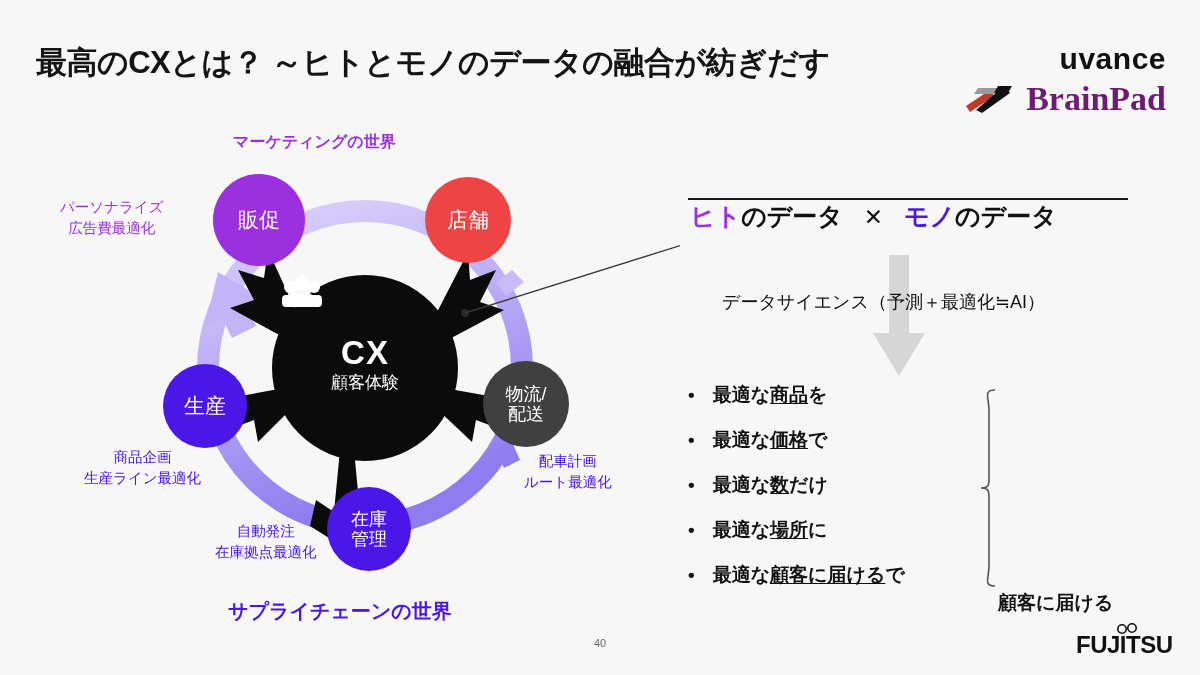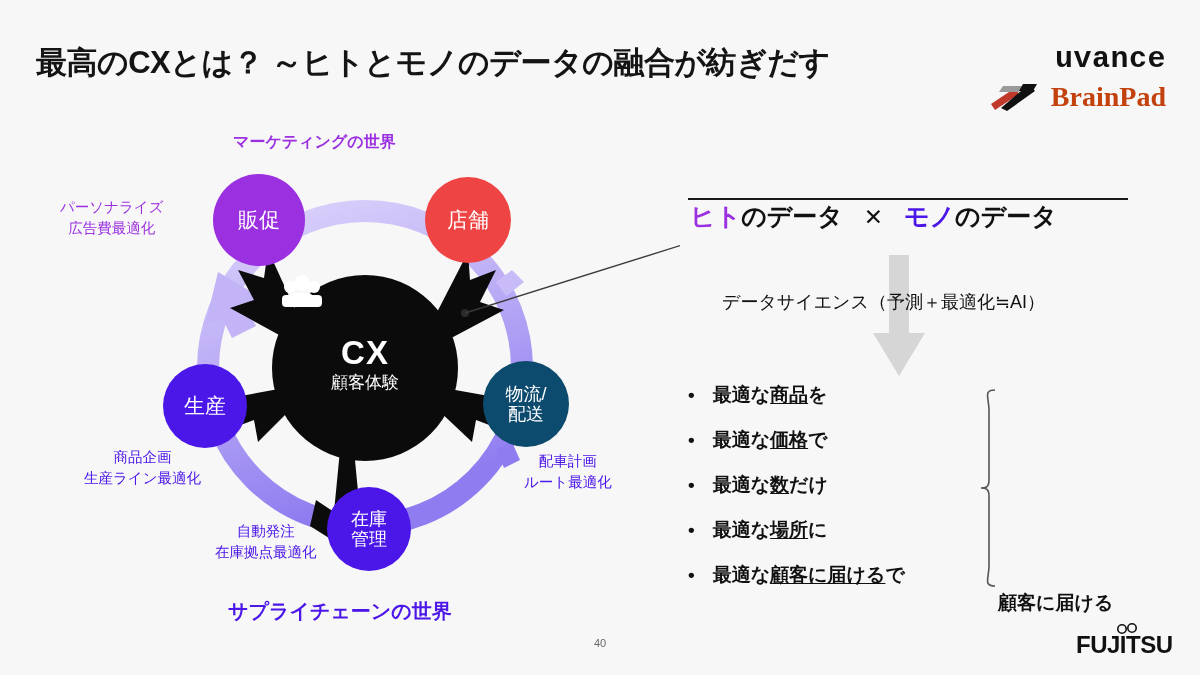--- a/index.html
+++ b/index.html
@@ -13,30 +13,30 @@
 
   
   .title{
     position:absolute;left:36px;top:42px;
     font-size:31px;font-weight:bold;color:#141414;
     letter-spacing:-0.5px;white-space:nowrap;
   }
   .logo-uvance{
     position:absolute;right:34px;top:44px;
     font-size:30px;font-weight:bold;color:#111;
-    letter-spacing:0.5px;line-height:1;font-family:Liberation Mono, monospace;
+    letter-spacing:0.5px;line-height:1;
   }
   .logo-brainpad{
     position:absolute;right:34px;top:82px;
     display:flex;align-items:center;gap:6px;
   }
   .bp-mark{position:relative;width:56px;height:30px;}
   .bp-text{
     font-family:"Liberation Serif","DejaVu Serif",serif;
-    font-size:28px;font-weight:bold;color:#c2410c;line-height:1;
+    font-size:34px;font-weight:bold;color:#701a75;line-height:1;
   }
 
   
   .diagram{position:absolute;left:0;top:120px;width:680px;height:520px;}
   .diagram svg{position:absolute;left:0;top:0;}
 
   .dlabel{position:absolute;white-space:nowrap;text-align:center;}
   .head-mkt{
     left:233px;top:12px;font-size:16px;font-weight:bold;color:#9b30e0;
   }
@@ -45,21 +45,21 @@
   }
 
   .node{
     position:absolute;border-radius:50%;
     display:flex;align-items:center;justify-content:center;
     color:#fff;text-align:center;line-height:1.12;
   }
   .node-hansoku{left:213px;top:54px;width:92px;height:92px;background:#9b30e0;font-size:21px;}
   .node-tenpo{left:425px;top:57px;width:86px;height:86px;background:#ef4444;font-size:21px;}
   .node-seisan{left:163px;top:244px;width:84px;height:84px;background:#4b17e8;font-size:21px;}
-  .node-butsuryu{left:483px;top:241px;width:86px;height:86px;background:#0c4a6e;font-size:18px;}
+  .node-butsuryu{left:483px;top:241px;width:86px;height:86px;background:#404040;font-size:18px;}
   .node-zaiko{left:327px;top:367px;width:84px;height:84px;background:#4b17e8;font-size:18px;}
 
   .center{
     position:absolute;left:272px;top:155px;width:186px;height:186px;
     border-radius:50%;background:#0b0b0b;color:#fff;
     display:flex;flex-direction:column;align-items:center;justify-content:center;
   }
   .center-cx{font-size:33px;font-weight:bold;letter-spacing:1px;line-height:1;}
   .center-sub{font-size:17px;margin-top:5px;line-height:1;}
   .center-icon{margin-top:9px;}

